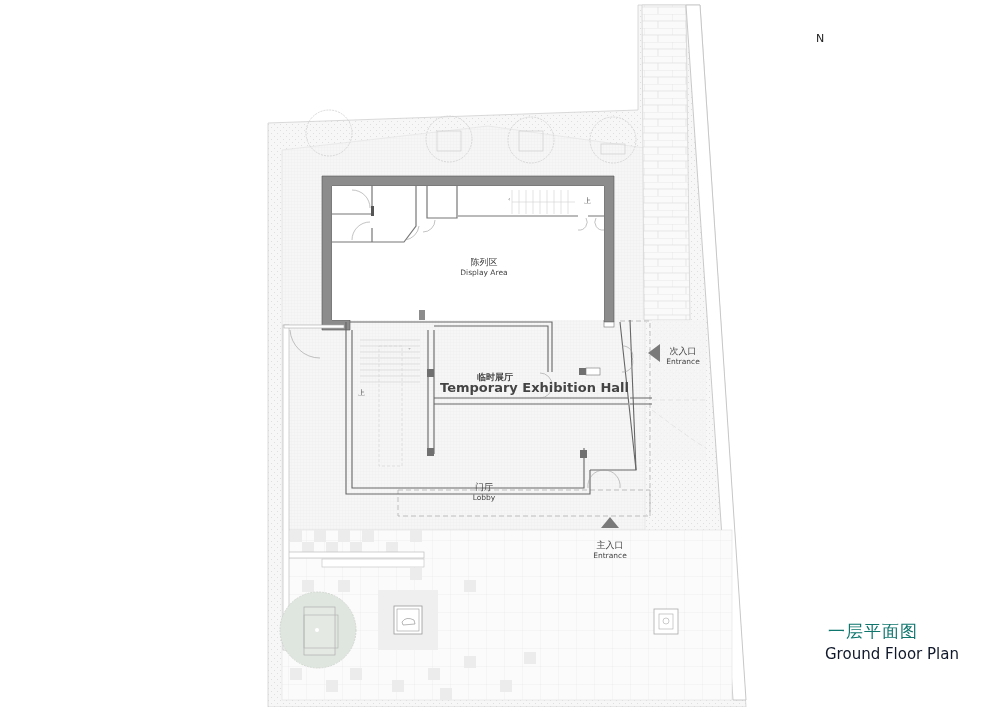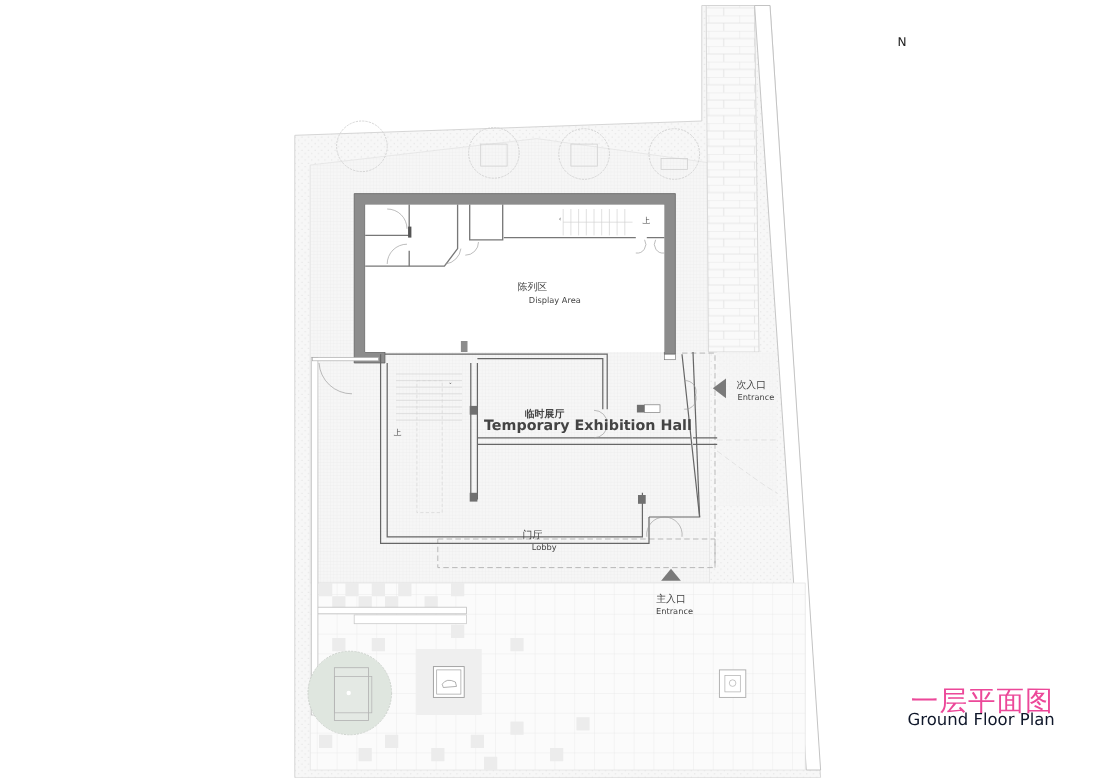--- a/index.html
+++ b/index.html
@@ -1,22 +1,22 @@
 <!DOCTYPE html>
 <html><head>
 <meta charset="utf-8">
 <style>
   html, body { margin: 0; padding: 0; background: #ffffff; }
   body { width: 1000px; height: 707px; position: relative; overflow: hidden; font-family: "DejaVu Sans", sans-serif; }
   #plan { position: absolute; left: 0; top: 0; width: 1000px; height: 707px; }
   .label { position: absolute; text-align: center; color: #444; white-space: nowrap; }
   .cn { font-size: 9px; line-height: 11px; }
-  .en { font-size: 7.5px; line-height: 10px; text-align: right; }
+  .en { font-size: 7.5px; line-height: 10px; }
   .north { position: absolute; left: 816px; top: 32px; font-size: 11px; color: #222; font-family: "DejaVu Sans", sans-serif; }
-  .title-cn { position: absolute; left: 828px; top: 620px; font-size: 25px; color: #ec4899; letter-spacing: 1px; }
+  .title-cn { position: absolute; left: 828px; top: 620px; font-size: 17px; color: #0f766e; letter-spacing: 1px; }
   .title-en { position: absolute; left: 825px; top: 645px; font-size: 15px; color: #0f172a; font-family: "DejaVu Sans", sans-serif; }
 </style>
 </head>
 <body>
 
 <svg id="plan" viewBox="0 0 1000 707" xmlns="http://www.w3.org/2000/svg">
   <defs>
     <pattern id="dots" width="6" height="6" patternUnits="userSpaceOnUse">
       <rect width="6" height="6" fill="#f7f7f7"></rect>
       <circle cx="1.5" cy="1.5" r="0.5" fill="#d8d8d8"></circle>

